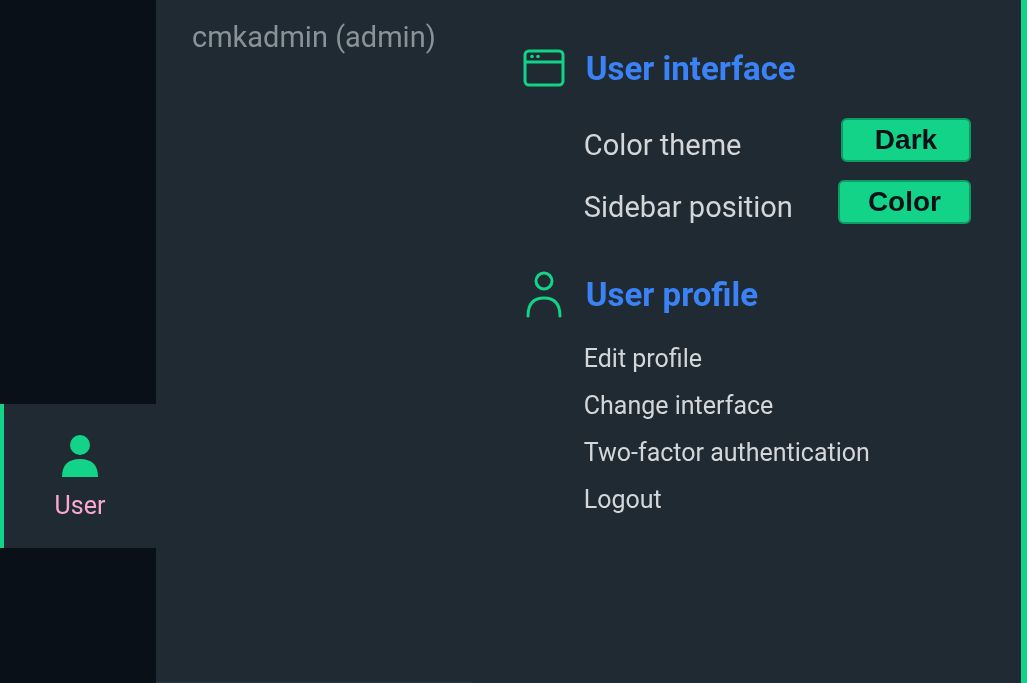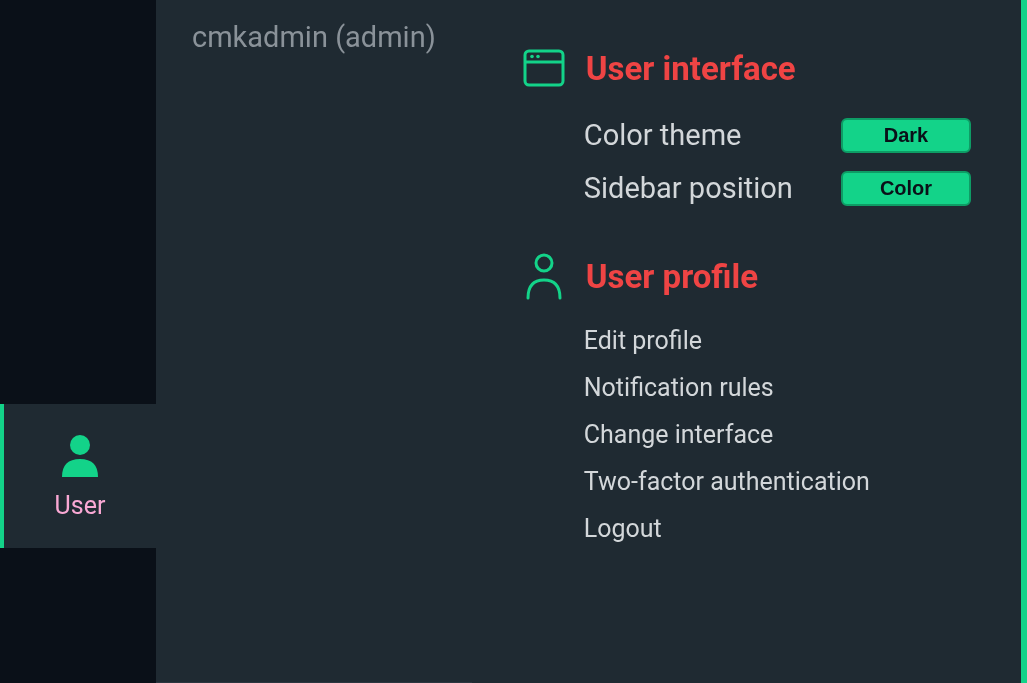--- a/index.html
+++ b/index.html
@@ -75,45 +75,45 @@
       margin-bottom: 28px;
     }
     .section-icon {
       width: 44px;
       height: 44px;
       display: flex;
       align-items: center;
       justify-content: center;
     }
     .section-title {
-      color: #ef4444;
+      color: #3b82f6;
       font-size: 33px;
       font-weight: 700;
     }
     .section-rows {
       padding-left: 62px;
     }
     .setting-row {
       display: flex;
       justify-content: space-between;
-      align-items: flex-start;
+      align-items: flex-end;
       margin-bottom: 18px;
     }
     .setting-label {
       color: #d3d7da;
       font-size: 29px;
       font-weight: 400;
     }
     .toggle-btn {
       background: #13d389;
       color: #0a1018;
       border: 2px solid #0e9c65;
       border-radius: 6px;
       padding: 4px 28px;
-      font-size: 20px;
+      font-size: 28px;
       font-weight: 600;
       min-width: 130px;
       text-align: center;
       cursor: pointer;
     }
     .link-item {
       color: #d3d7da;
       font-size: 25px;
       font-weight: 400;
       margin-bottom: 18px;
@@ -172,21 +172,20 @@
         <span class="section-icon">
           <svg width="44" height="48" viewBox="0 0 44 48">
             <circle cx="22" cy="11" r="8" fill="none" stroke="#13d389" stroke-width="3"></circle>
             <path d="M 6 46 Q 6 28 22 28 Q 38 28 38 46" fill="none" stroke="#13d389" stroke-width="3" stroke-linecap="round"></path>
           </svg>
         </span>
         <h2 class="section-title">User profile</h2>
       </div>
       <div class="section-rows">
         <a class="link-item">Edit profile</a>
-        <a class="link-item">Notification rules</a>
         <a class="link-item">Change interface</a>
         <a class="link-item">Two-factor authentication</a>
         <a class="link-item">Logout</a>
       </div>
     </div>
 
   </div>
 </div>
 
 </body></html>

